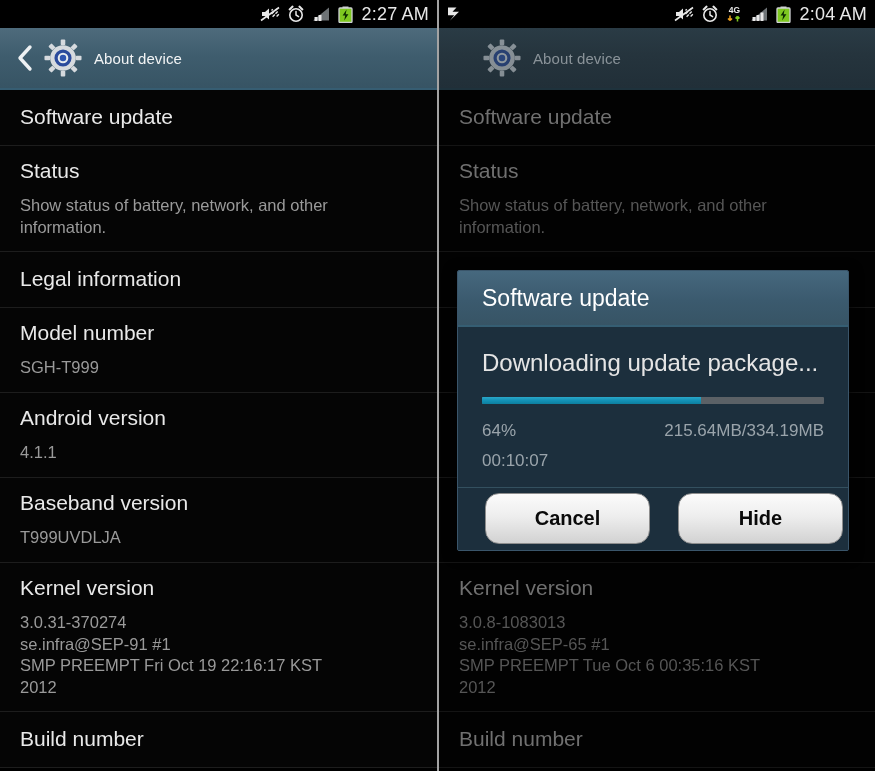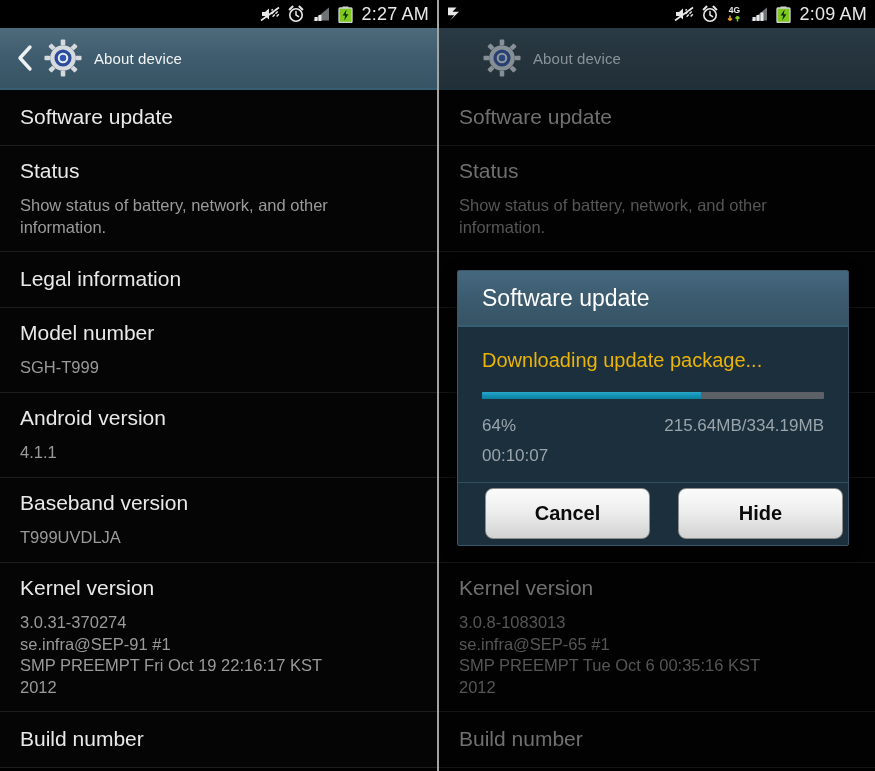--- a/index.html
+++ b/index.html
@@ -159,22 +159,22 @@
     background: #5aaed4;
     opacity: .35;
   }
   .dlg-title {
     color: #ffffff;
     font-size: 23px;
     font-weight: 400;
   }
   .dlg-body { padding: 22px 24px 16px 24px; }
   .dlg-msg {
-    color: #eab308;
-    font-size: 20px;
+    color: #e5e5e5;
+    font-size: 24px;
     margin-bottom: 20px;
   }
   .progress-track {
     height: 7px;
     background: #5b6166;
     border-radius: 1px;
     overflow: hidden;
     margin-bottom: 17px;
   }
   .progress-fill {
@@ -201,21 +201,21 @@
   }
   .dlg-btn {
     flex: 1 1 0;
     padding: 13px 0;
     text-align: center;
     font-size: 20px;
     font-weight: bold;
     color: #0a0a0a;
     background: linear-gradient(to bottom, #fbfbfb 0%, #eeeeee 45%, #d2d2d2 100%);
     border: 1px solid #8d8d8d;
-    border-radius: 8px;
+    border-radius: 14px;
     cursor: pointer;
     margin-left: 22px;
   }
 </style>
 </head>
 <body>
 
 <div class="screens">
 
   <div class="panel left">
@@ -343,21 +343,21 @@
           <path d="M1 14.5L17 1.5v13z" fill="#6e7376"></path>
           <rect x="2.5" y="11" width="3" height="4" fill="#e8e8e8"></rect>
           <rect x="6.5" y="9" width="3" height="6" fill="#e8e8e8"></rect>
           <rect x="10.5" y="6.5" width="3" height="8.5" fill="#e8e8e8"></rect>
         </svg>
         <svg class="sb-ico" width="15" height="17" viewBox="0 0 15 17">
           <rect x="4.5" y="0.5" width="6" height="2" fill="#cfd2d4"></rect>
           <rect x="1" y="2" width="13" height="14.5" rx="1" fill="#7ec820" stroke="#cfd2d4" stroke-width="1.3"></rect>
           <path d="M8.6 3.6L4.6 9.6h2.6l-1 5 4.2-6.3H7.7z" fill="#0d2b00"></path>
         </svg>
-        <span class="sb-time">2:09 AM</span>
+        <span class="sb-time">2:04 AM</span>
       </div>
     </div>
 
     <div class="actionbar">
       <div class="back-chevron">
         <svg width="18" height="28" viewBox="0 0 18 28">
           <path d="M14 3L4 14l10 11" fill="none" stroke="#eef1f3" stroke-width="3.4" stroke-linecap="round" stroke-linejoin="round"></path>
         </svg>
       </div>
       <svg class="ab-gear" viewBox="0 0 40 40">

